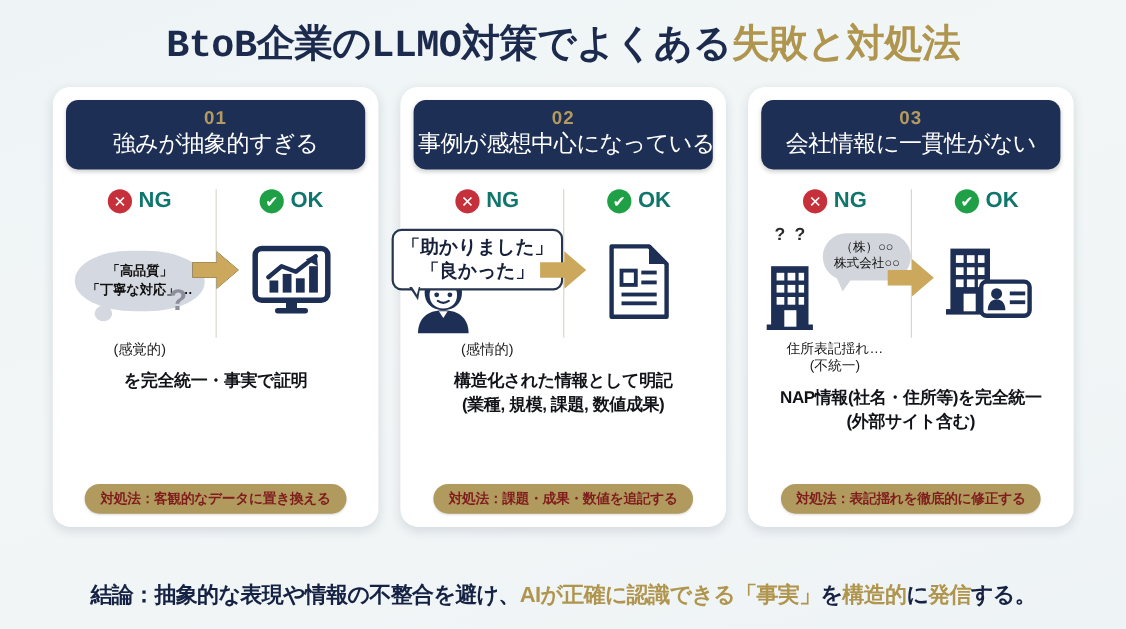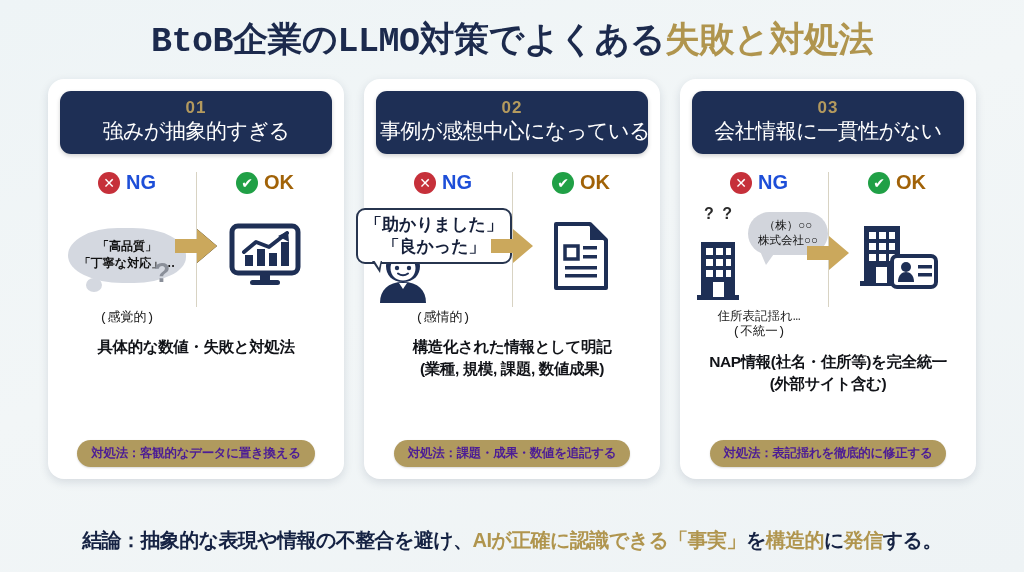--- a/index.html
+++ b/index.html
@@ -95,40 +95,39 @@
   .badge-row { display: flex; align-items: center; gap: 6px; height: 26px; }
   .badge-circle {
     width: 22px; height: 22px; border-radius: 50%;
     display: flex; align-items: center; justify-content: center;
     color: #fff; font-size: 14px; font-weight: bold;
     line-height: 1;
   }
   .ng-circle { background: #c6303a; }
   .ok-circle { background: #20a046; }
   .badge-label { font-size: 20px; font-weight: bold; }
-  .ng-label { color: #1d4ed8; }
-  .ok-label { color: #a16207; }
+  .ng-label { color: #0f766e; }
+  .ok-label { color: #0f766e; }
 
   
   .visual {
     height: 108px;
     width: 100%;
     position: relative;
     margin-top: 6px;
     display: flex;
     align-items: center;
     justify-content: center;
   }
   .caption {
     font-size: 13px;
     color: #202020;
     text-align: center;
     line-height: 1.25;
     font-weight: normal;
-    font-family: Liberation Mono, monospace;
   }
   .caption.small { font-size: 12.5px; }
 
   
   .cloud {
     position: relative;
     background: #d4d8e0;
     border-radius: 42% 45% 44% 46% / 50% 50% 48% 50%;
     padding: 10px 11px 12px 11px;
     text-align: center;
@@ -228,21 +227,21 @@
     font-weight: bold;
     color: #111318;
     line-height: 1.45;
     letter-spacing: -0.4px;
     white-space: nowrap;
   }
 
   .fix-badge {
     margin-top: auto;
     background: #b09a5e;
-    color: #4c1d95;
+    color: #7f1d1d;
     font-size: 12.5px;
     font-weight: bold;
     border-radius: 14px;
     padding: 5px 14px;
     letter-spacing: -0.3px;
     white-space: nowrap;
     box-shadow: 0 1px 2px rgba(0,0,0,0.15);
     text-align: center;
   }
 
@@ -314,21 +313,21 @@
 
       <div class="arrow-wrap">
         <svg width="46" height="38" viewBox="0 0 46 38">
           <polygon points="2,12 24,12 24,2 44,19 24,36 24,26 2,26" fill="#c9a košice"></polygon>
           <polygon points="2,12 24,12 24,2 44,19 24,36 24,26 2,26" fill="#cba85c"></polygon>
         </svg>
       </div>
     </div>
 
     <div class="outcome">
-      <div>具体的な数値・失敗と対処法</div>
+      <div>を完全統一・事実で証明</div>
     </div>
 
     <div class="fix-badge">対処法：客観的なデータに置き換える</div>
   </div>
 
   <div class="card">
     <div class="card-header">
       <div class="card-num">02</div>
       <div class="card-title">事例が感想中心になっている</div>
     </div>

